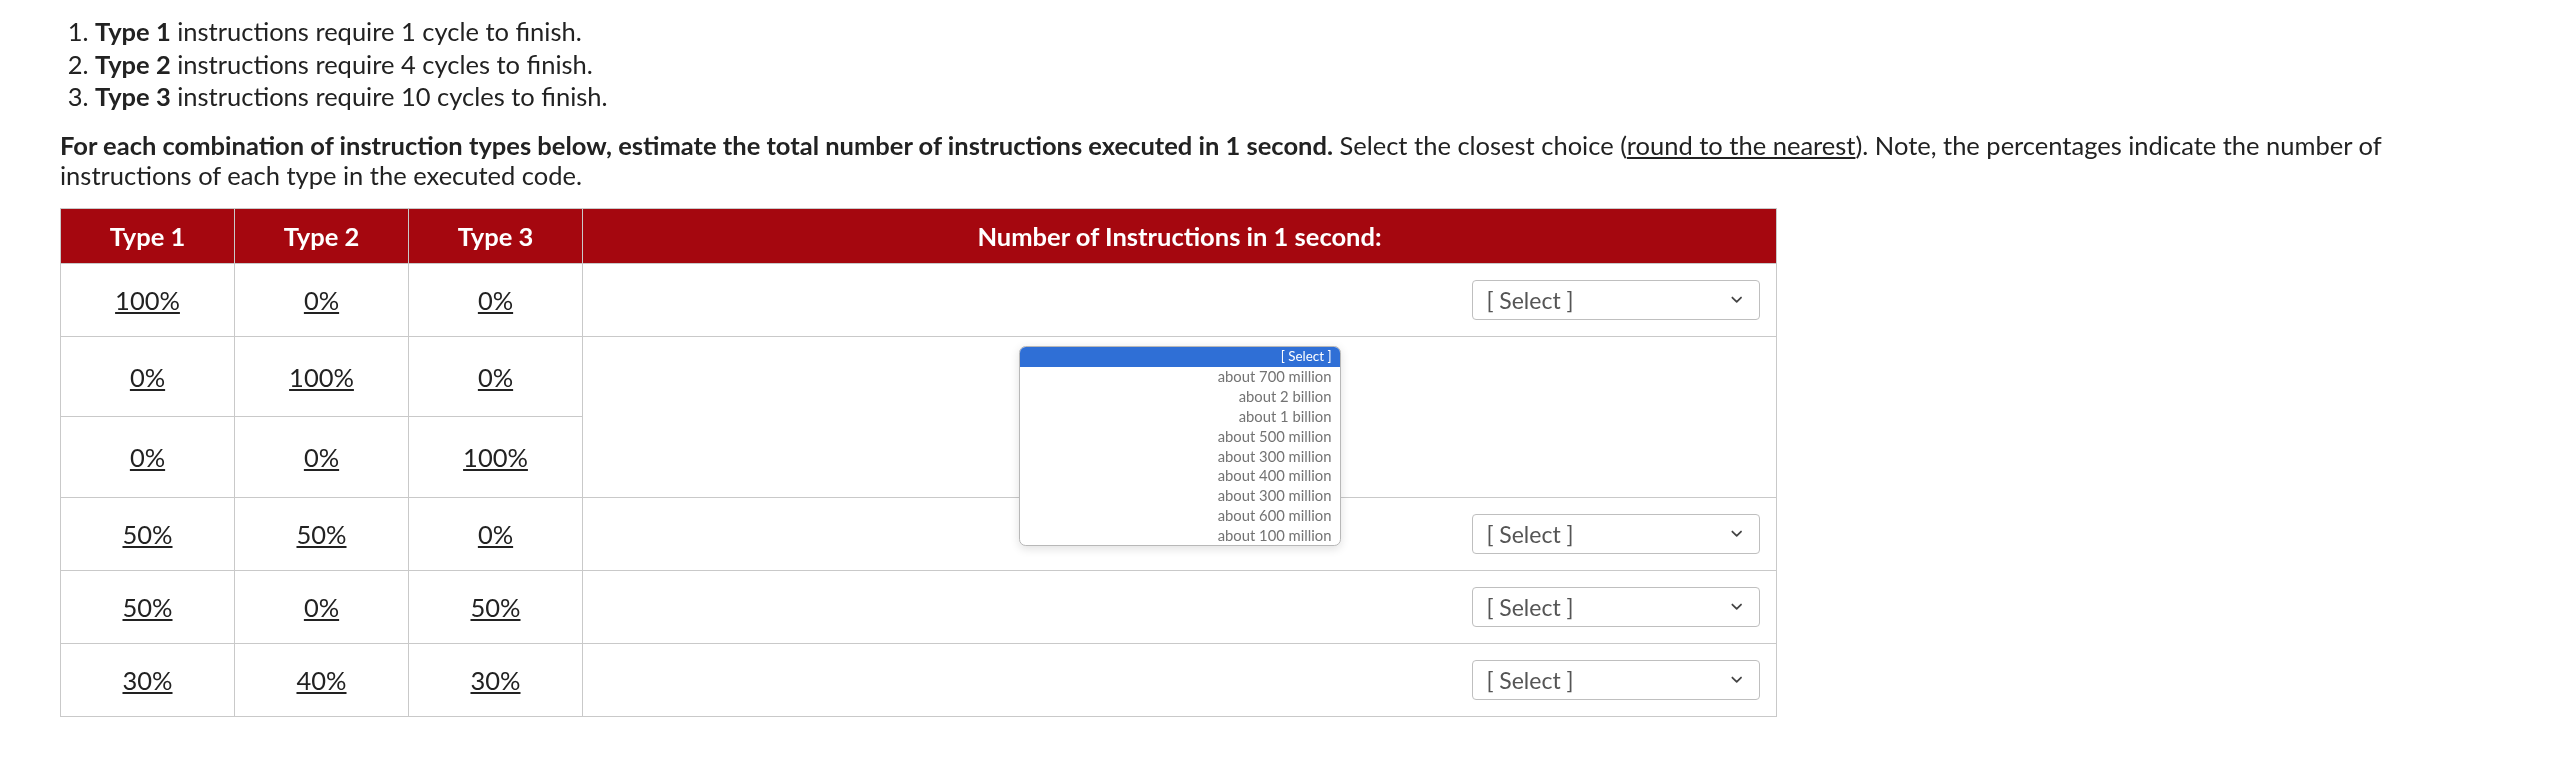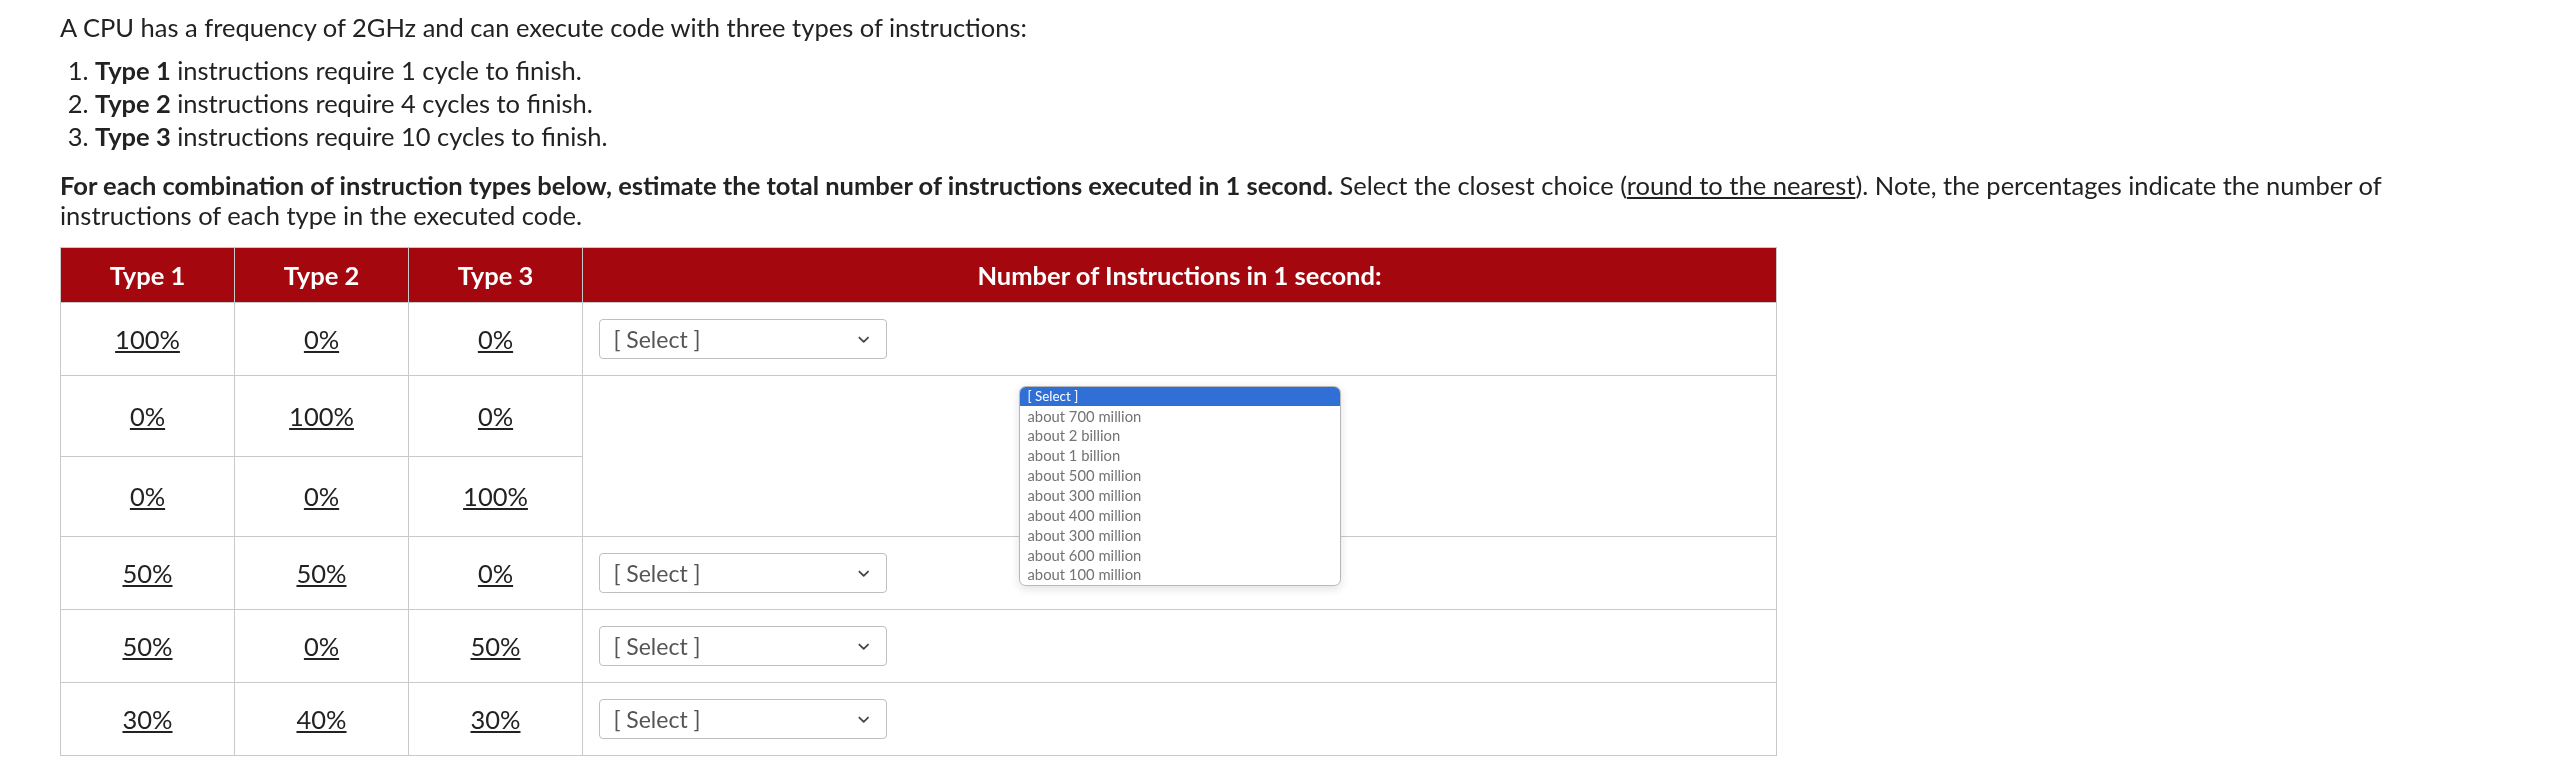--- a/index.html
+++ b/index.html
@@ -38,21 +38,21 @@
     text-align: center;
   }
   table.grid td {
     border: 1.3px solid #c9c9c9;
     padding: 16px 16px;
     text-align: center;
     vertical-align: middle;
     position: relative;
     text-decoration: underline;
   }
-  table.grid td.answer { text-align: left; }
+  table.grid td.answer { text-align: right; }
 
   .select-box {
     display: inline-flex;
     align-items: center;
     justify-content: space-between;
     border: 1.3px solid #bfbfbf;
     border-radius: 4px;
     width: 288px;
     height: 40px;
     padding: 0 13.4px;
@@ -96,21 +96,20 @@
     padding: 0;
     height: 161px;
     position: relative;
   }
 </style>
 </head>
 <body>
 
 <div class="page">
 
-  <p class="intro">A CPU has a frequency of 2GHz and can execute code with three types of instructions:</p>
 
   <ol class="types">
     <li>
       <span class="bold">Type 1</span><span> instructions require 1 cycle to finish.</span>
     </li>
     <li>
       <span class="bold">Type 2</span><span> instructions require 4 cycles to finish.</span>
     </li>
     <li>
       <span class="bold">Type 3</span><span> instructions require 10 cycles to finish.</span>

